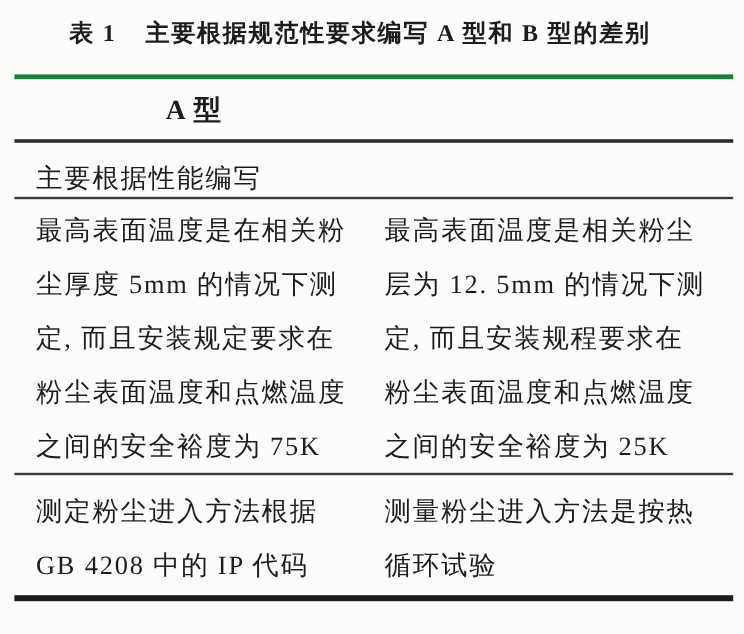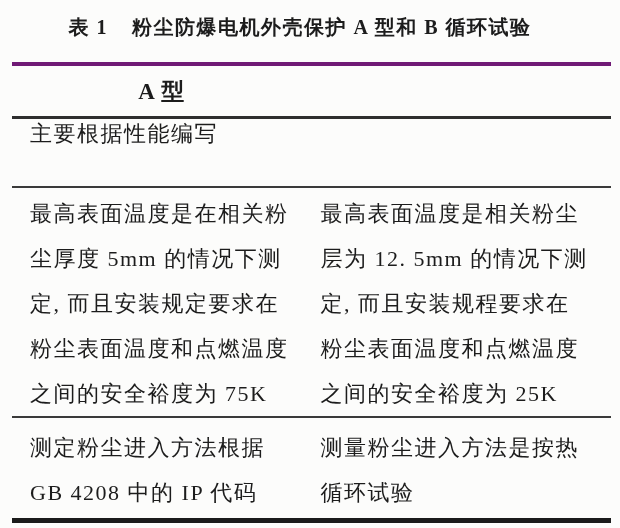--- a/index.html
+++ b/index.html
@@ -34,21 +34,21 @@
   }
   .caption .caption-gap {
     display: inline-block;
     width: 24px;
   }
   .paper-table {
     position: absolute;
     left: 12px;
     top: 62px;
     width: 599px;
-    border-top: 4px solid #701a75;
+    border-top: 4px solid #15803d;
     border-bottom: 5px solid #1b1b1b;
     font-family: Liberation Serif, serif;
   }
   .trow {
     display: flex;
     width: 100%;
     box-sizing: border-box;
   }
   .rule-header { border-bottom: 3px solid #2e2e2e; }
   .rule-inner  { border-bottom: 2px solid #3a3a3a; }
@@ -68,38 +68,38 @@
     align-items: center;
   }
   .header-cell {
     width: 50%;
     text-align: center;
     font-size: 23px;
     font-weight: 600;
     letter-spacing: 1px;
   }
   .row-1 {
-    height: 69px;
-    align-items: flex-start;
+    height: 47px;
+    align-items: flex-end;
   }
   .row-1 .cell { line-height: normal; }
   .row-2 { height: 230px; align-items: flex-end; }
   .row-2 .cell { padding-top: 7px; }
   .row-3 { height: 100px; }
   .row-3 .cell { padding-top: 7px; }
 </style>
 </head>
 <body>
 
 <div class="page">
 
   <div class="caption">
     <span>表 1</span>
     <span class="caption-gap"></span>
-    <span>粉尘防爆电机外壳保护 A 型和 B 循环试验</span>
+    <span>主要根据规范性要求编写 A 型和 B 型的差别</span>
   </div>
 
   <div class="paper-table">
 
     <div class="trow header-row rule-header">
       <div class="header-cell">A 型</div>
     </div>
 
     <div class="trow row-1 rule-inner">
       <div class="cell cell-a">主要根据性能编写</div>

